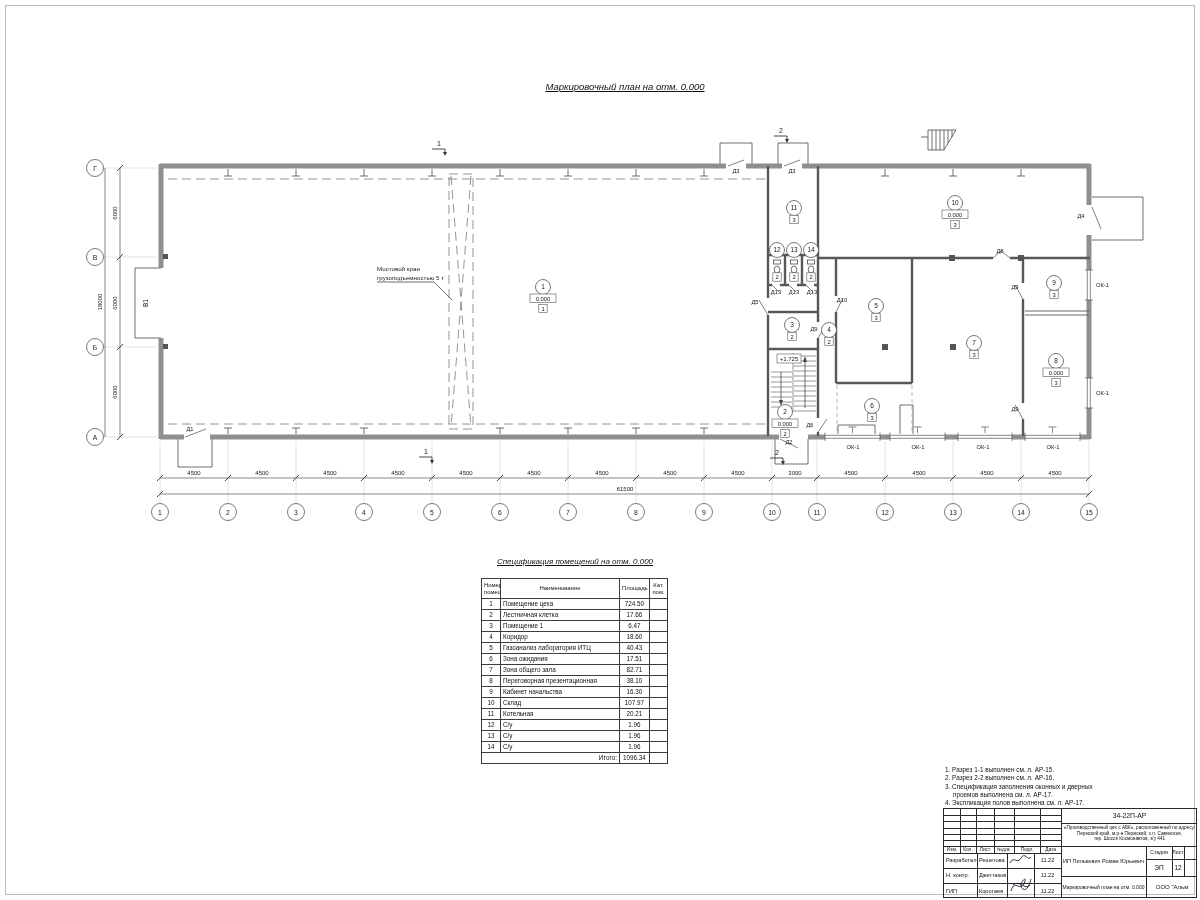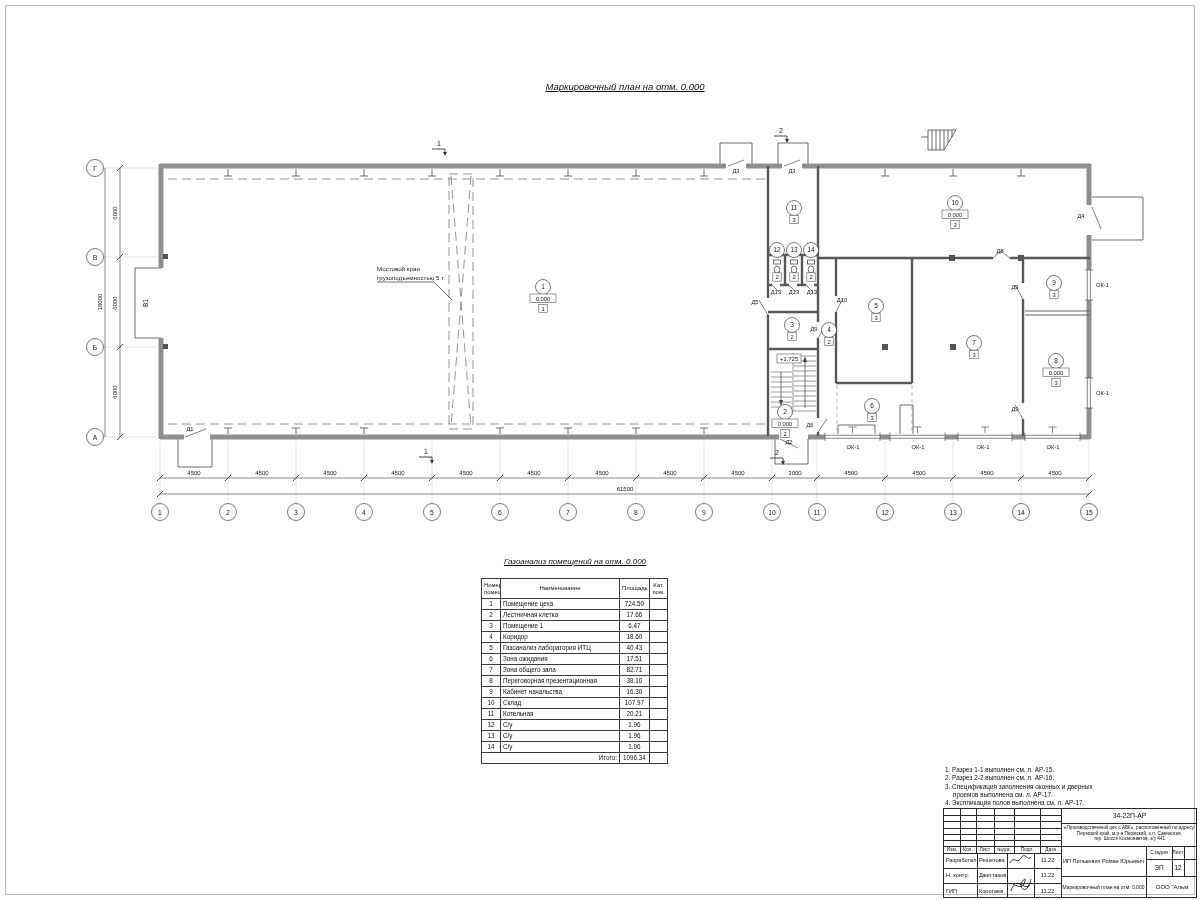--- a/index.html
+++ b/index.html
@@ -343,21 +343,21 @@
       <line x1="774" y1="136" x2="787" y2="136" class="tick2"></line>
       <line x1="787" y1="136" x2="787" y2="141" class="tick2"></line>
       <polygon points="785,139 789,139 787,143" fill="#333"></polygon>
       <text x="777" y="455" font-size="7" text-anchor="middle">2</text>
       <line x1="770" y1="458" x2="783" y2="458" class="tick2"></line>
       <line x1="783" y1="458" x2="783" y2="463" class="tick2"></line>
       <polygon points="781,461 785,461 783,465" fill="#333"></polygon>
     </g>
 </svg>
 
-<div class="table-title">Газоанализ помещений на отм. 0.000</div>
+<div class="table-title">Спецификация помещений на отм. 0.000</div>
 
 <table id="expl">
   <colgroup>
       <col style="width:19px">
       <col style="width:119px">
       <col style="width:30px">
       <col style="width:18px">
     </colgroup>
   <thead>
       <tr>

